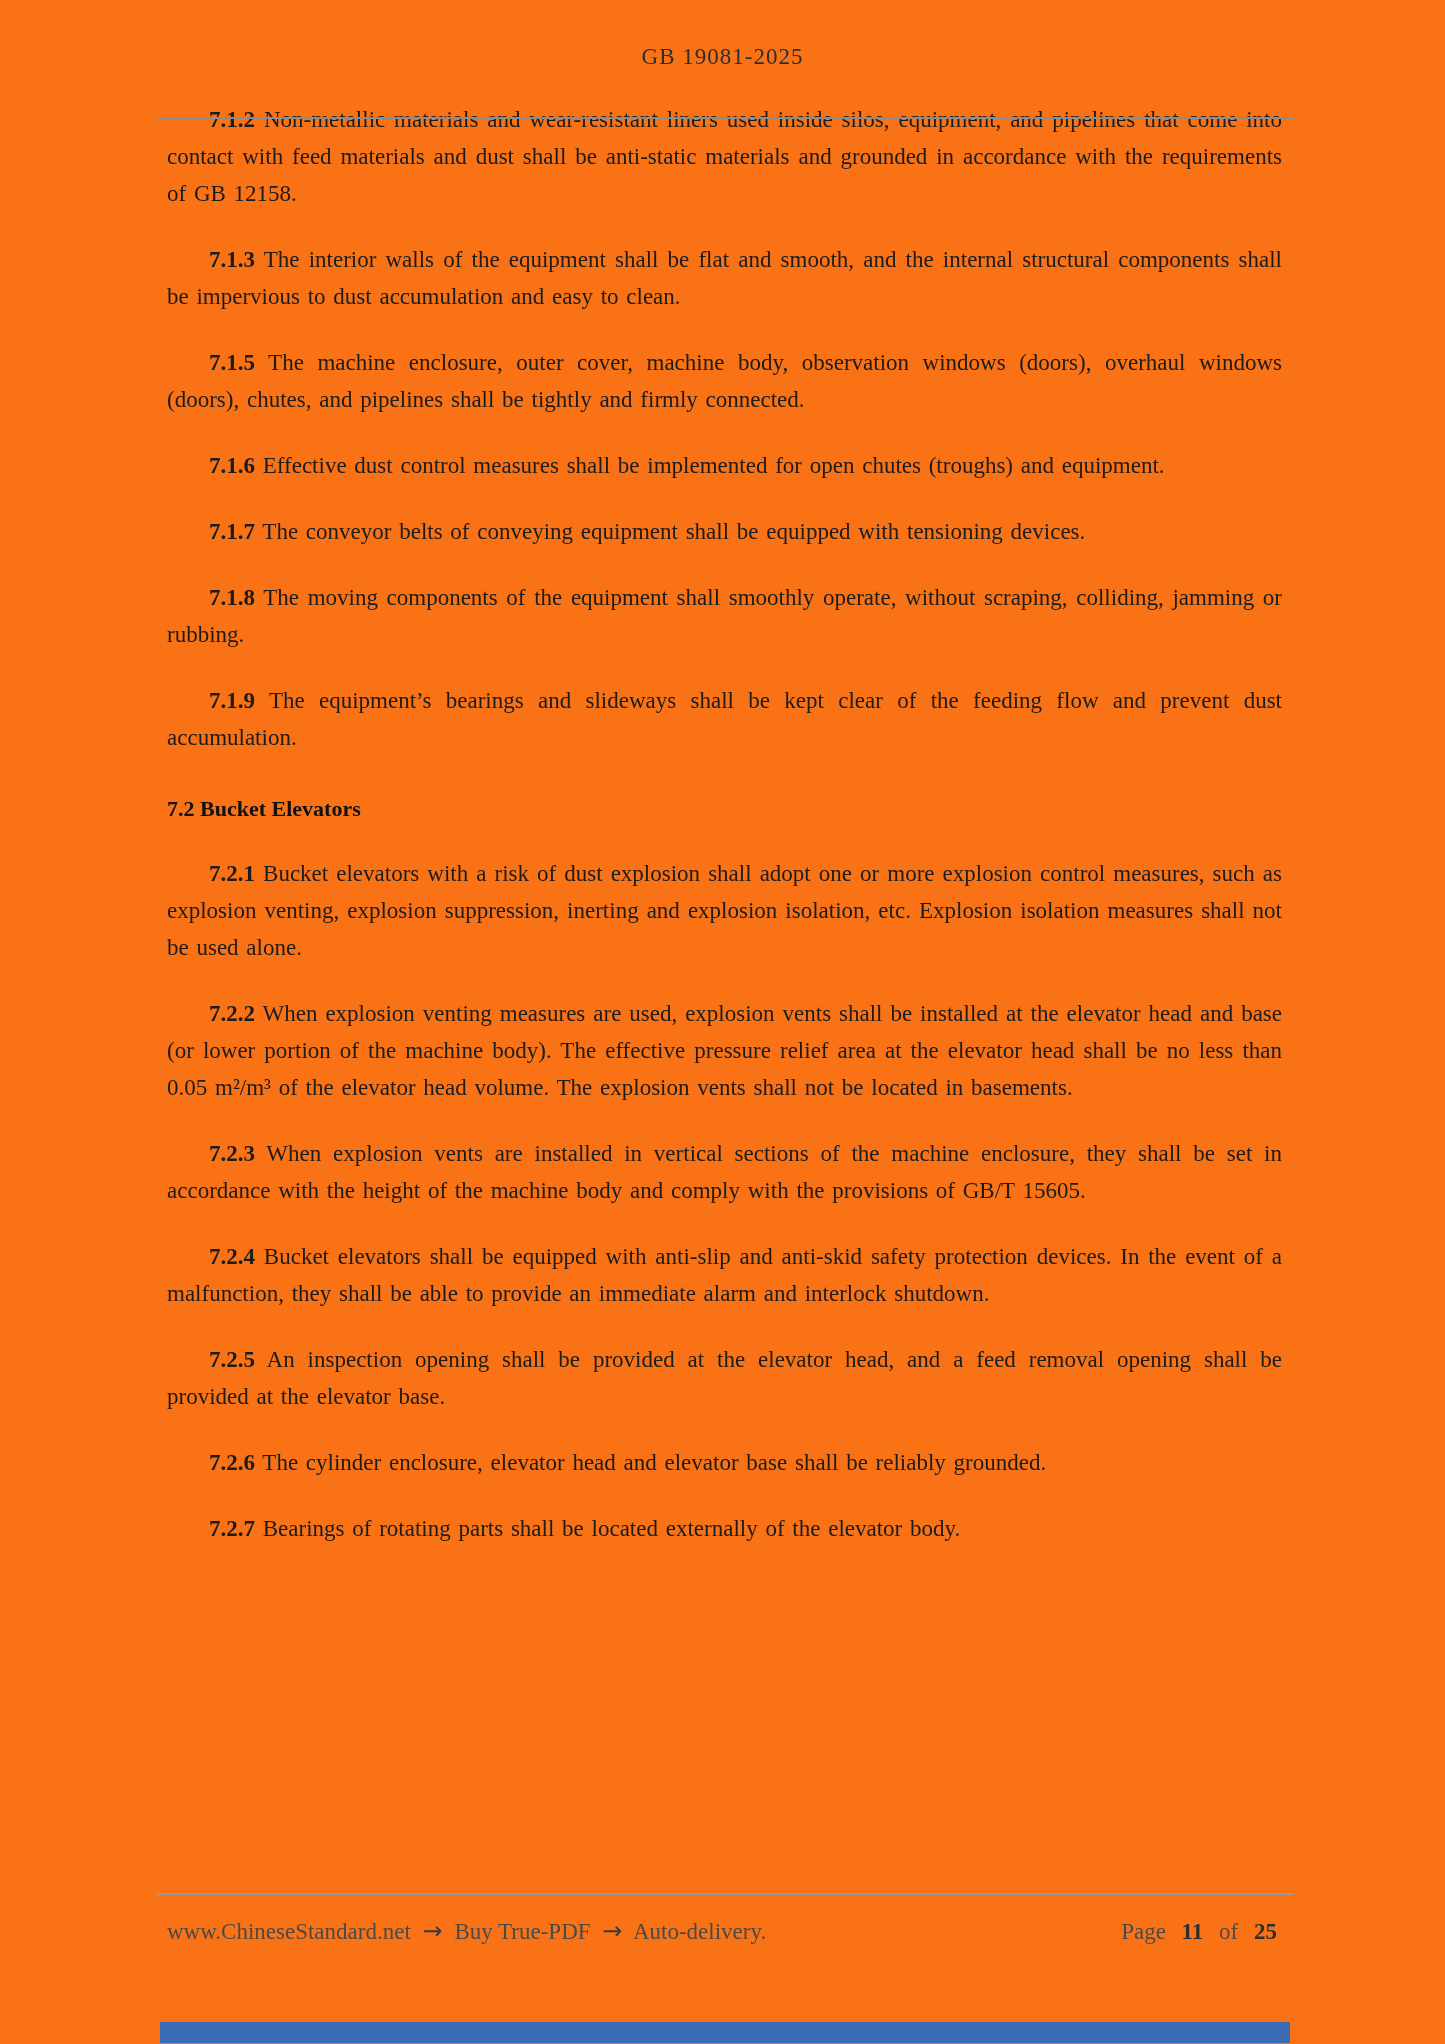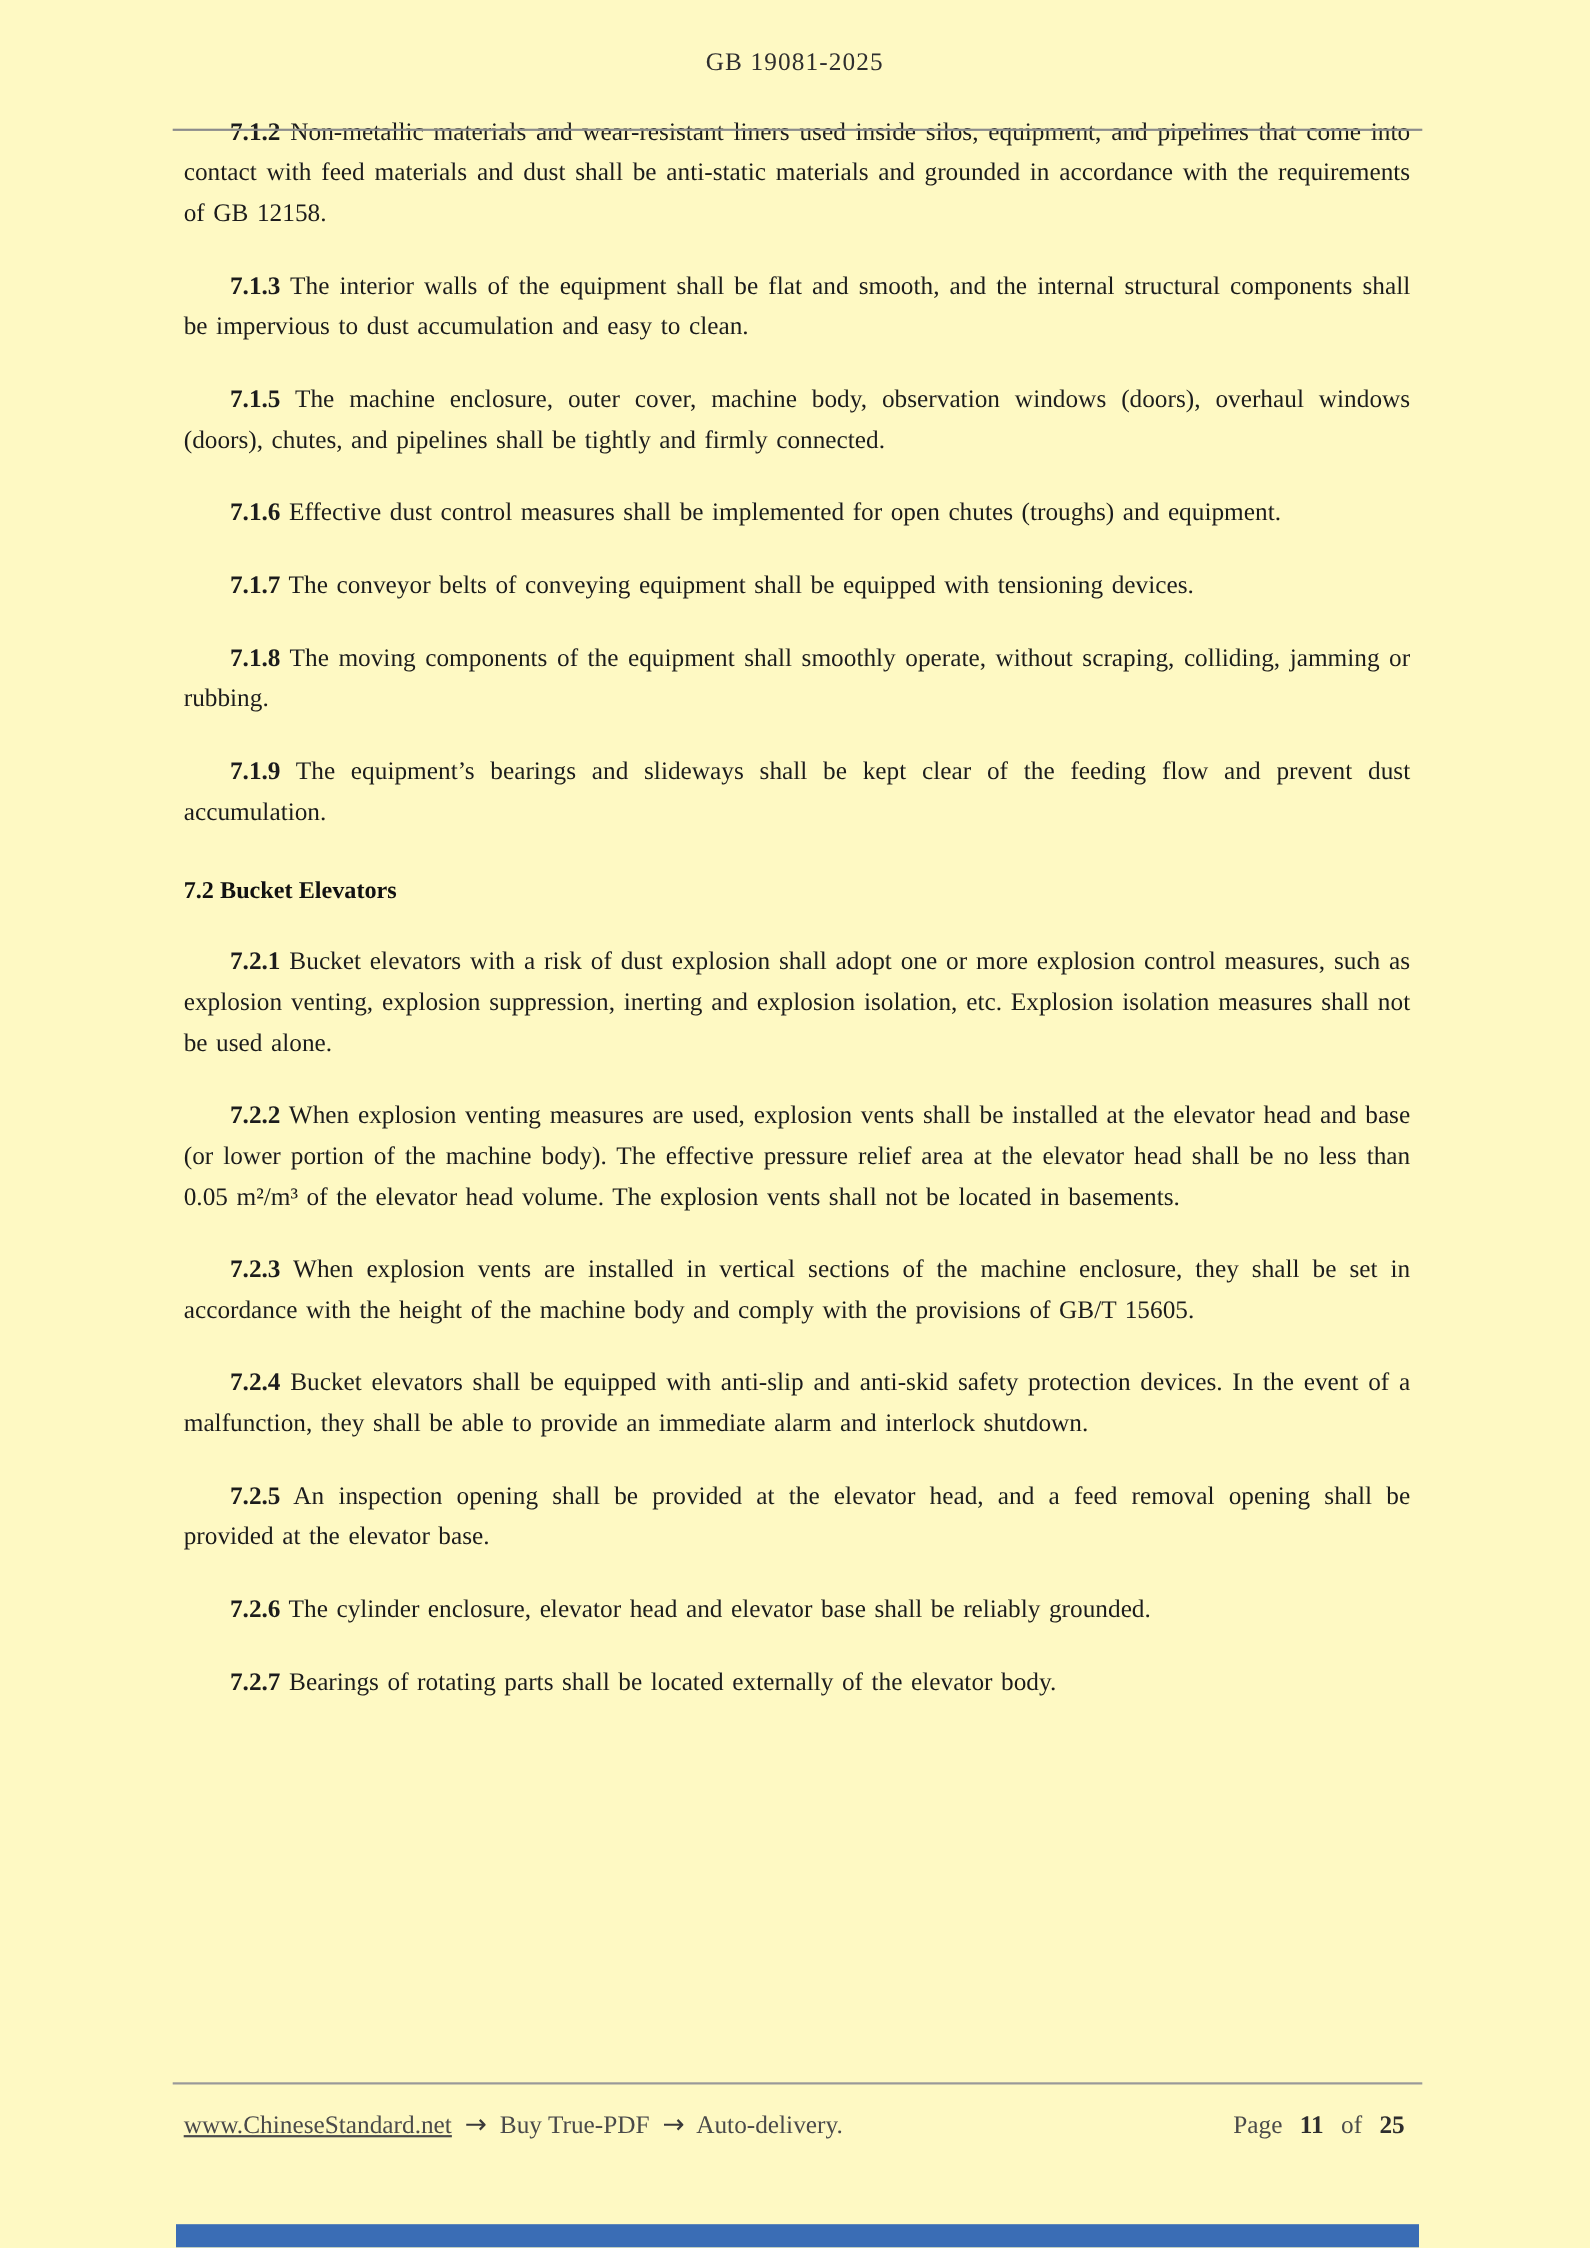--- a/index.html
+++ b/index.html
@@ -4,21 +4,21 @@
 <style>
   html, body {
     margin: 0;
     padding: 0;
     background: #ffffff;
   }
   .page {
     position: relative;
     width: 1445px;
     height: 2044px;
-    background: #fef9c3;
+    background: #f97316;
     font-family: "Liberation Serif", "DejaVu Serif", serif;
     color: #1c1c1c;
     overflow: hidden;
   }
   .header {
     padding-top: 44px;
     text-align: center;
   }
   .doc-number {
     font-size: 23px;
@@ -72,21 +72,20 @@
     margin: 0 163px 0 167px;
     padding-top: 22px;
     display: flex;
     justify-content: space-between;
     align-items: baseline;
     font-size: 23px;
     color: #4a4a4a;
   }
   .f-link {
     color: #4a4a4a;
-    text-decoration: underline;
     cursor: pointer;
   }
   .arrow {
     font-family: "DejaVu Sans", sans-serif;
     font-size: 24px;
     color: #3a3a3a;
     padding: 0 6px;
   }
   .footer-left span, .footer-left a {
     white-space: nowrap;

